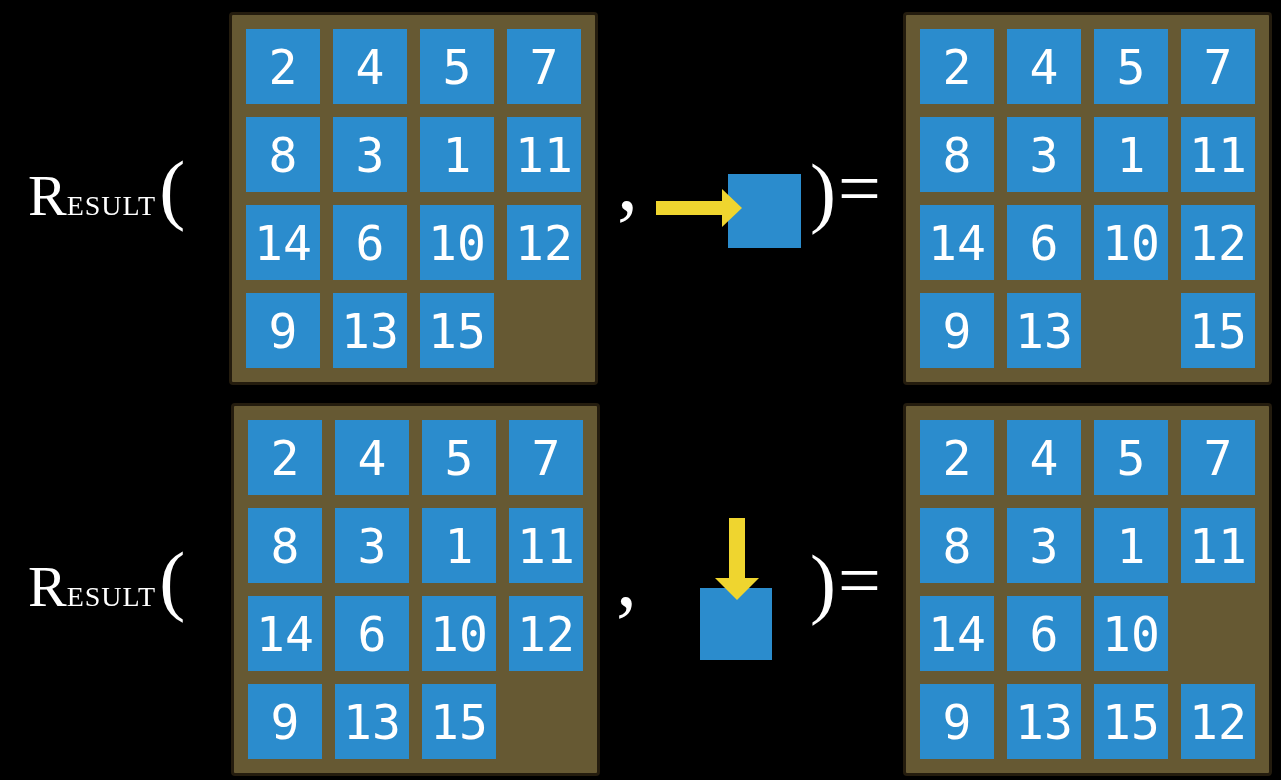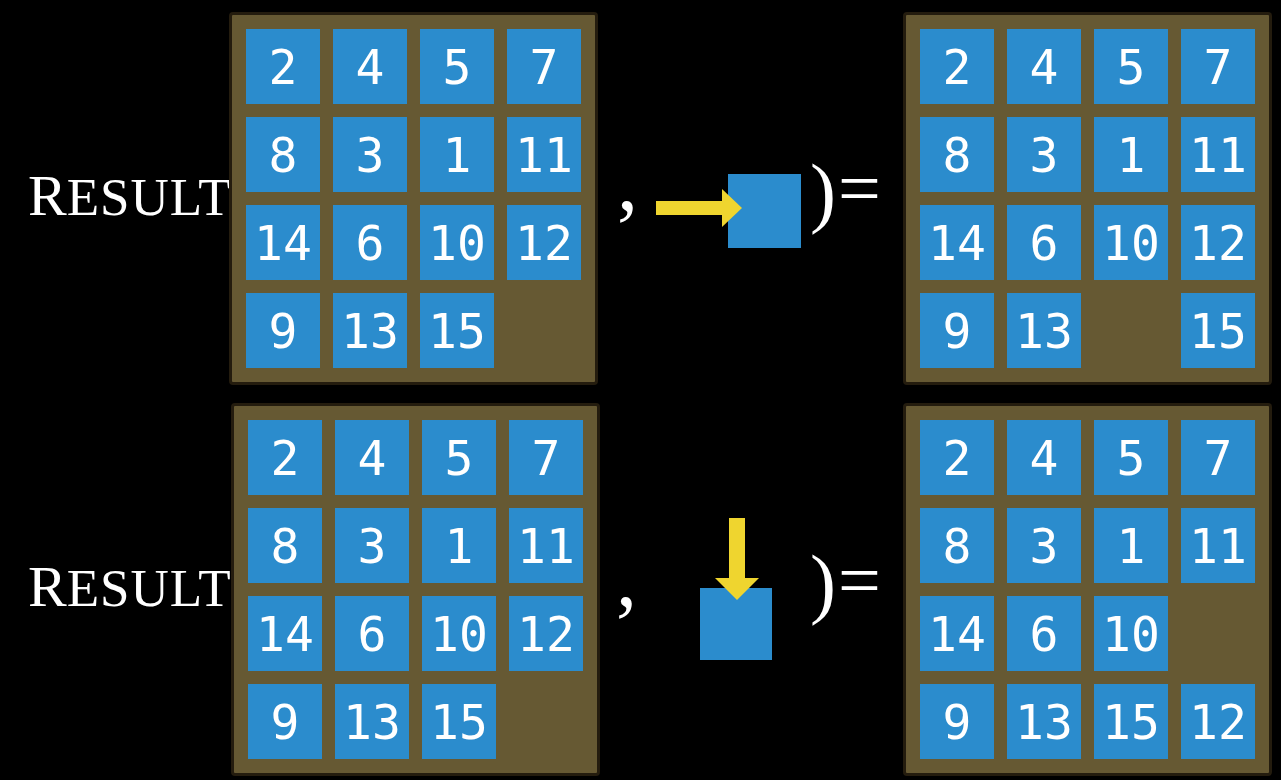--- a/index.html
+++ b/index.html
@@ -44,21 +44,21 @@
   .cell.empty { background: transparent; }
   
   .fn {
     position: absolute;
     display: flex;
     align-items: baseline;
     color: var(--text);
     white-space: nowrap;
   }
   .fn-cap  { font-size: 58px; line-height: 1; }
-  .fn-rest { font-size: 53px; line-height: 1; letter-spacing: 1px; }
+  .fn-rest { font-size: 28px; line-height: 1; letter-spacing: 1px; }
   .fn-paren{ font-size: 78px; line-height: 1; margin-left: 3px; font-weight: 300; }
   
   .sym { position: absolute; color: var(--text); line-height: 1; }
   .comma  { font-size: 84px; }
   .cparen { font-size: 78px; }
   .equals { font-size: 76px; }
   
   .arrow { position: absolute; z-index: 2; }
   .arrow div { position: absolute; }
   .action-tile { position: absolute; background: var(--tile); z-index: 1; }

